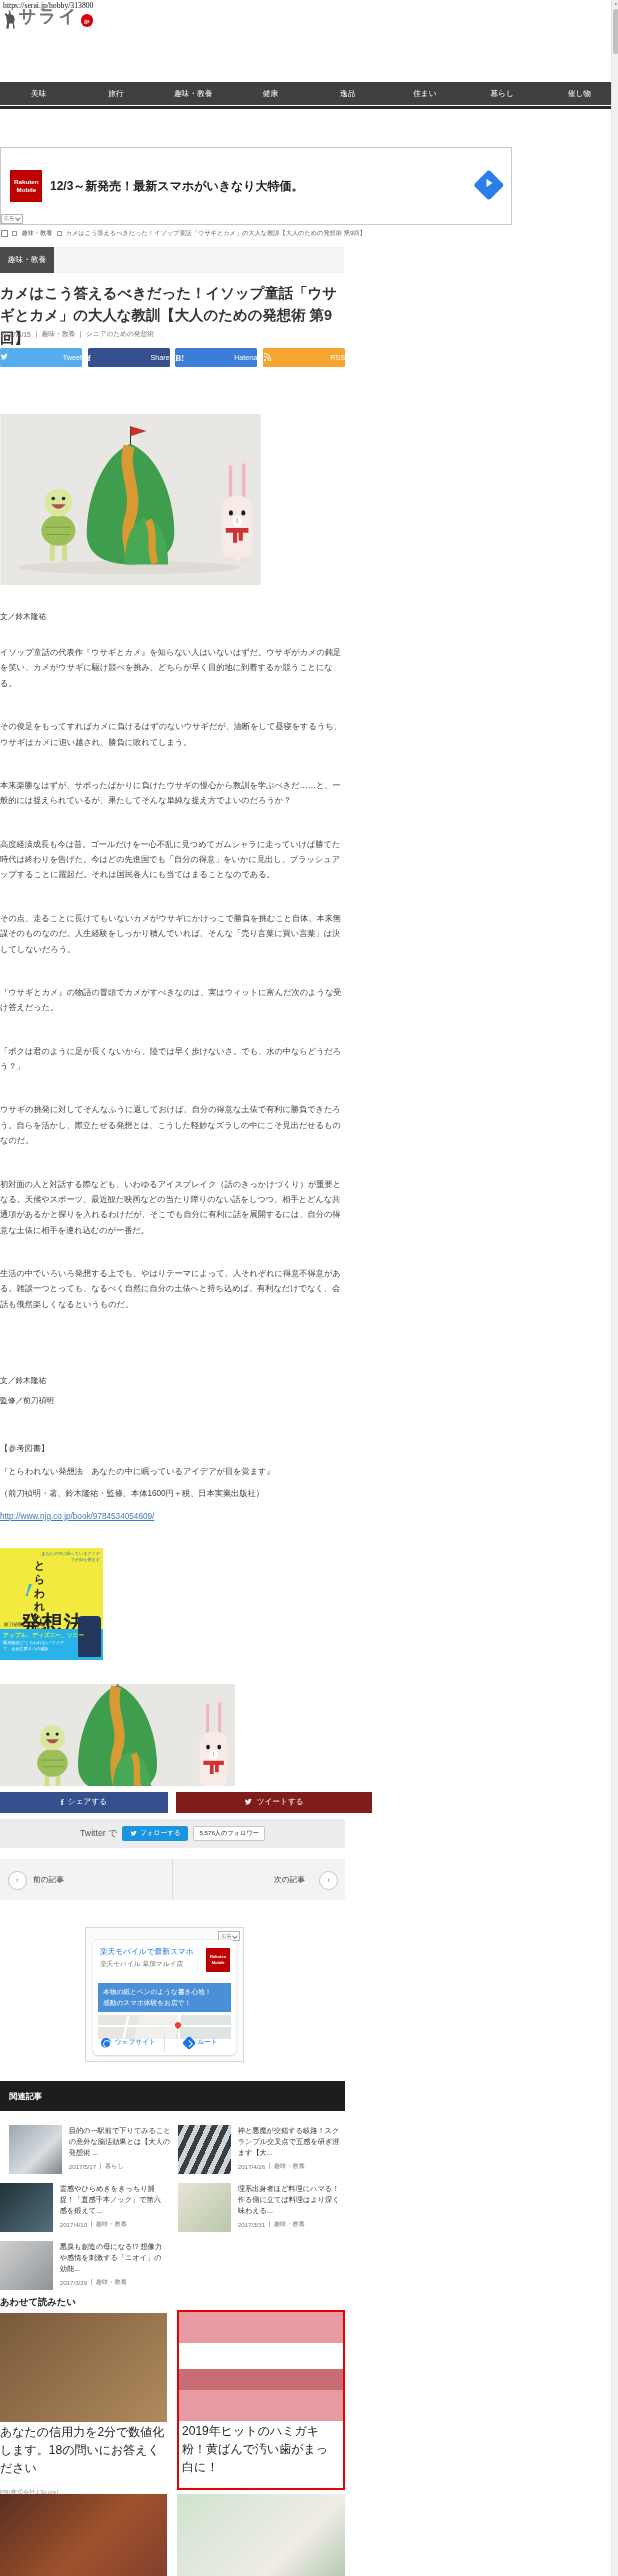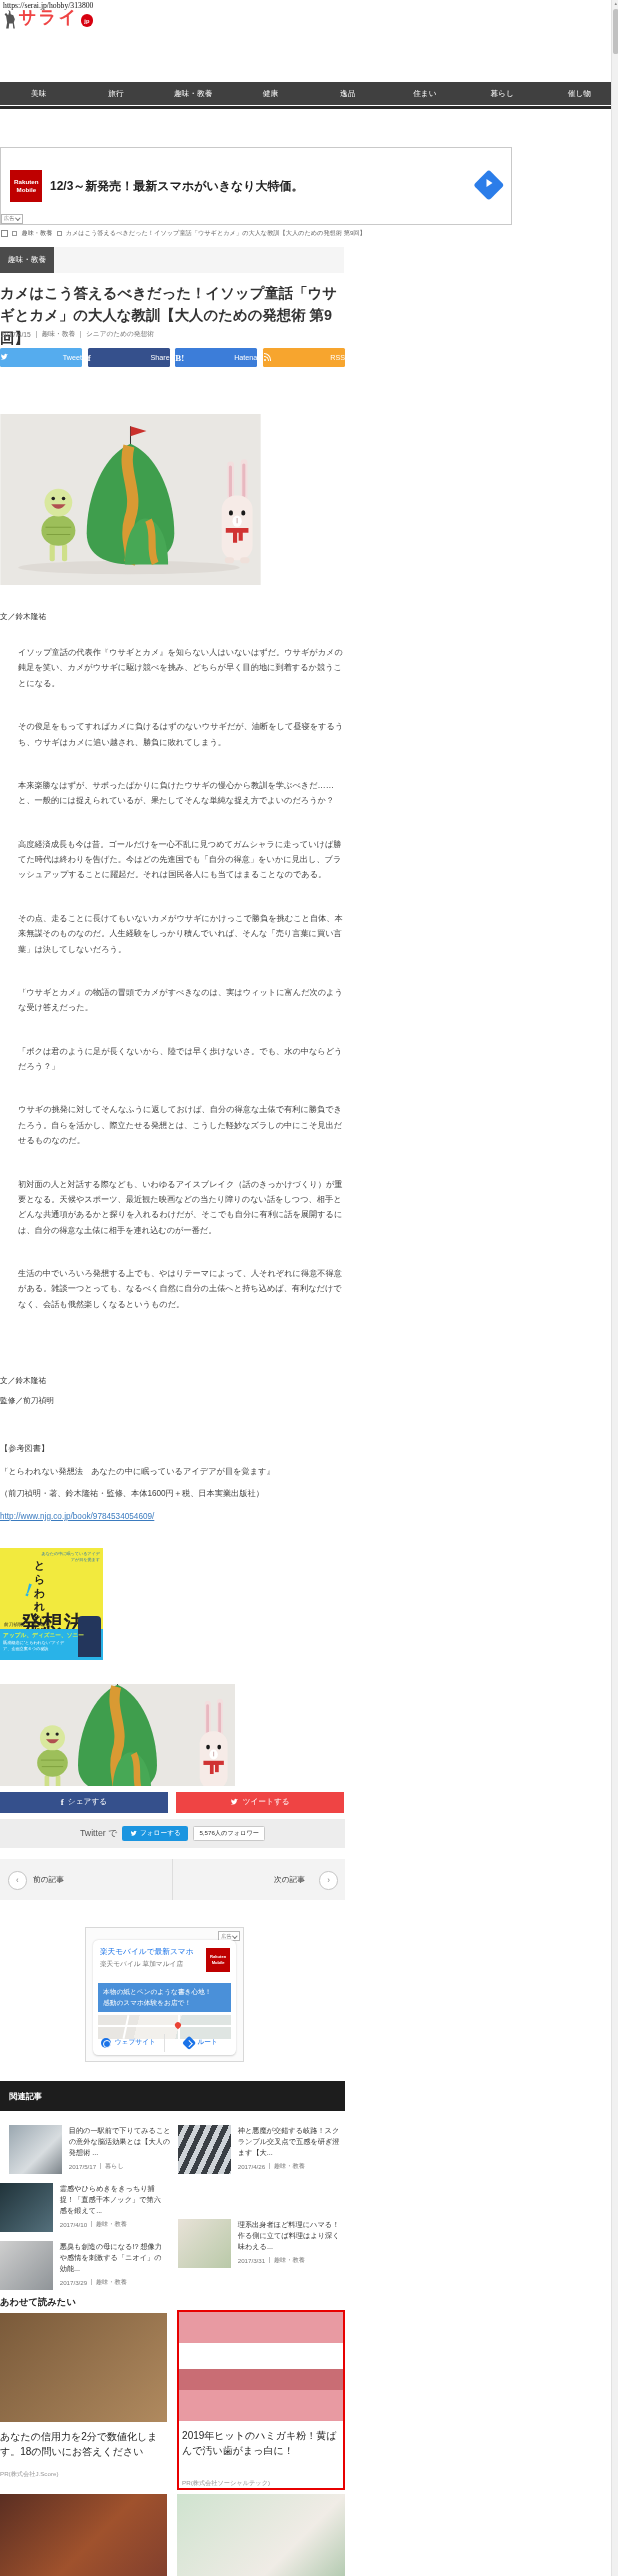--- a/index.html
+++ b/index.html
@@ -3,21 +3,21 @@
 <meta charset="utf-8">
 <style>
   html,body{margin:0;padding:0;background:#fff;}
   body{font-family:"Liberation Sans","DejaVu Sans",sans-serif;color:#333;}
   .page{position:relative;width:618px;height:3989px;background:#fff;overflow:hidden;}
   .abs{position:absolute;}
 
   
   .url-line{left:3.1px;top:1px;font-family:"Liberation Serif","DejaVu Serif",serif;font-size:7.7px;color:#111;}
   .logo{left:3.1px;top:9.3px;display:flex;align-items:flex-start;gap:2.1px;}
-  .logo-text{font-family:Liberation Sans, sans-serif;font-weight:bold;font-size:17.5px;letter-spacing:2.1px;color:#ef4444;line-height:1;}
+  .logo-text{font-family:Liberation Mono, monospace;font-weight:bold;font-size:17.5px;letter-spacing:2.1px;color:#737373;line-height:1;}
   .logo-jp{width:12.4px;height:12.4px;border-radius:50%;background:#d7000f;color:#fff;font-size:5.7px;font-weight:bold;display:flex;align-items:center;justify-content:center;margin-top:5.2px;}
 
   
   .nav{left:0;top:82px;width:618px;height:23px;background:#404040;display:flex;}
   .nav-item{flex:1;color:#fff;font-size:7.7px;display:flex;align-items:center;justify-content:center;cursor:pointer;}
   .nav-strip{left:0;top:106px;width:618px;height:3.1px;background:#2a2a2a;}
 
   
   .top-ad{left:0;top:147px;width:510px;height:76px;border:0.5px solid #c9c9c9;background:#fff;}
   .ta-logo{position:absolute;left:9.3px;top:21.6px;width:32px;height:32px;background:#bf0000;color:#fff;display:flex;flex-direction:column;align-items:center;justify-content:center;font-weight:bold;font-size:6.2px;line-height:1.2;}
@@ -53,21 +53,21 @@
   .rss-glyph i{position:absolute;left:0.5px;bottom:0.5px;width:2.1px;height:2.1px;background:#fff;border-radius:50%;}
   .rss-glyph u{position:absolute;left:0.5px;bottom:0.5px;width:4.1px;height:4.1px;border:1px solid #fff;border-left:none;border-bottom:none;border-radius:0 100% 0 0;}
   .rss-glyph s{position:absolute;left:0.5px;bottom:0.5px;width:6.7px;height:6.7px;border:1px solid #fff;border-left:none;border-bottom:none;border-radius:0 100% 0 0;}
 
   
   .hero{left:0;top:414px;width:261px;height:171px;}
   .byline1{left:0;top:612px;font-size:7.7px;color:#333;}
 
   
   .body-text{left:0;top:645px;width:344px;}
-  .body-text p{margin:0 0 28px 0;font-size:8.2px;line-height:1.875;color:#3f3f3f;padding-left:18px;}
+  .body-text p{margin:0 0 28px 0;font-size:8.2px;line-height:1.875;color:#3f3f3f;}
   .byline2{left:0;top:1371px;font-size:7.7px;color:#333;line-height:2.6;}
   .refs{left:0;top:1438px;font-size:8.2px;color:#3f3f3f;line-height:2.75;}
   .refs a{color:#3b7bbf;text-decoration:underline;cursor:pointer;}
 
   
   .book{left:0;top:1548px;width:103px;height:112px;background:#f2ea3e;overflow:hidden;}
   .bk-tag{position:absolute;right:3.1px;top:3.1px;width:62px;font-size:4.1px;color:#1e6eb5;text-align:right;line-height:1.4;}
   .bk-vert{position:absolute;left:33px;top:5.2px;writing-mode:vertical-rl;font-size:10.8px;font-weight:bold;color:#222;letter-spacing:1px;}
   .bk-ex{position:absolute;left:19.6px;top:30px;font-size:17.5px;font-weight:bold;color:#29b3e8;transform:rotate(18deg);}
   .bk-main{position:absolute;left:20.6px;top:61px;font-size:20.6px;font-weight:bold;color:#222;letter-spacing:1px;}
@@ -81,21 +81,21 @@
   .engage{left:0;top:1684px;width:345px;height:102px;}
   .eng-scene{position:absolute;left:0;top:0;width:235px;height:102px;overflow:hidden;}
   .eng-panel{position:absolute;left:235px;top:0;width:109px;height:102px;background:#262626;color:#fff;text-align:center;}
   .eng-panel .t{margin-top:25px;font-size:8.2px;line-height:1.7;}
   .like-btn{margin:7.2px auto 0;width:56px;height:14px;background:#2079e8;border-radius:1.5px;color:#fff;font-size:6.7px;display:flex;align-items:center;justify-content:center;gap:2.6px;cursor:pointer;}
   .thumb-ic{width:6.2px;height:6.2px;position:relative;}
   .thumb-ic i{position:absolute;left:0;bottom:0;width:2.1px;height:3.6px;background:#fff;}
   .thumb-ic u{position:absolute;left:2.1px;bottom:0;width:4.1px;height:4.6px;background:#fff;border-radius:1px 1.5px 0.5px 0.5px;}
   .fbtw{left:0;top:1792px;width:345px;height:20.6px;}
   .big-fb{position:absolute;left:0;top:0;width:168px;height:20.6px;background:#35508c;color:#fff;font-size:7.7px;display:flex;align-items:center;justify-content:center;gap:4.1px;cursor:pointer;}
-  .big-tw{position:absolute;left:176px;top:0;width:168px;height:20.6px;background:#ef4444;color:#fff;font-size:7.7px;display:flex;align-items:center;justify-content:center;gap:4.1px;cursor:pointer;}
+  .big-tw{position:absolute;left:176px;top:0;width:196px;height:20.6px;background:#7f1d1d;color:#fff;font-size:7.7px;display:flex;align-items:center;justify-content:center;gap:4.1px;cursor:pointer;}
   .follow-bar{left:0;top:1819px;width:345px;height:29px;background:#ededed;display:flex;align-items:center;justify-content:center;gap:5.2px;}
   .fl-label{font-size:8.8px;color:#555;}
   .fl-btn{height:15.5px;padding:0 7.2px;background:#1b95e0;border-radius:2.1px;color:#fff;font-size:6.7px;display:flex;align-items:center;gap:3.1px;cursor:pointer;}
   .fl-count{height:13.4px;padding:0 5.2px;background:#fff;border:0.5px solid #c9c9c9;border-radius:1.5px;font-size:6.2px;color:#333;display:flex;align-items:center;}
 
   
   .pager{left:0;top:1859px;width:345px;height:41px;background:#f3f3f3;}
   .pg-div{position:absolute;left:172px;top:0;width:0.5px;height:41px;background:#ddd;}
   .pg-circle{position:absolute;top:12.4px;width:16.5px;height:16.5px;border:0.5px solid #c5c5c5;border-radius:50%;background:#fff;color:#888;font-size:8.2px;display:flex;align-items:center;justify-content:center;}
   .pg-label{position:absolute;top:16px;font-size:7.7px;color:#333;}
@@ -124,21 +124,21 @@
   .rel-item{width:166px;display:flex;gap:6.7px;cursor:pointer;}
   .rel-th{width:53px;height:49px;flex:none;}
   .rel-tt{font-size:7.2px;line-height:1.55;color:#333;}
   .rel-meta{margin-top:3.1px;font-size:6.2px;color:#777;display:flex;align-items:center;}
   .rel-meta .sep{width:0.5px;height:6.2px;background:#bbb;margin:0 4.1px;}
 
   
   .mat-h{left:0;top:2296px;font-size:9.3px;font-weight:bold;color:#222;}
   .mat-card{cursor:pointer;}
   .mat-img{width:100%;height:109px;}
-  .mat-tt{margin-top:7px;font-size:10px;line-height:1.5;color:#222;}
+  .mat-tt{margin-top:1px;font-size:12px;line-height:1.5;color:#222;}
   .mat-pr{margin-top:11.3px;font-size:6.2px;color:#999;}
   .red-frame{border:2.1px solid #e80000;box-sizing:border-box;padding:0 3.1px 3.1px 3.1px;background:#fff;}
   .red-frame .mat-img{margin:0 -3.1px;width:calc(100% + 6.2px);}
 
   
   .th-street{background:linear-gradient(135deg,#9aa7b0,#d8dde0 60%,#7a8288);}
   .th-cross{background:repeating-linear-gradient(115deg,#3a3f44 0 5.2px,#cfd4d8 5.2px 10.3px);}
   .th-bulb{background:linear-gradient(135deg,#20333a,#54707c);}
   .th-cook{background:linear-gradient(135deg,#e8e2d8,#b9c9a8);}
   .th-pots{background:linear-gradient(135deg,#cfcfcf,#8f9498);}
@@ -426,21 +426,21 @@
     <div class="rel-th th-bulb"></div>
     <div>
         <div class="rel-tt">霊感やひらめきをきっちり捕捉！「直感千本ノック」で第六感を鍛えて...</div>
       <div class="rel-meta">
           <span>2017/4/10</span>
           <span class="sep"></span>
           <span>趣味・教養</span>
         </div>
       </div>
   </div>
-  <div class="abs rel-item" style="left:178px;top:2183px;margin-top:36px;">
+  <div class="abs rel-item" style="left:178px;top:2183px;">
     <div class="rel-th th-cook"></div>
     <div>
         <div class="rel-tt">理系出身者ほど料理にハマる！作る側に立てば料理はより深く味わえる...</div>
       <div class="rel-meta">
           <span>2017/3/31</span>
           <span class="sep"></span>
           <span>趣味・教養</span>
         </div>
       </div>
   </div>

